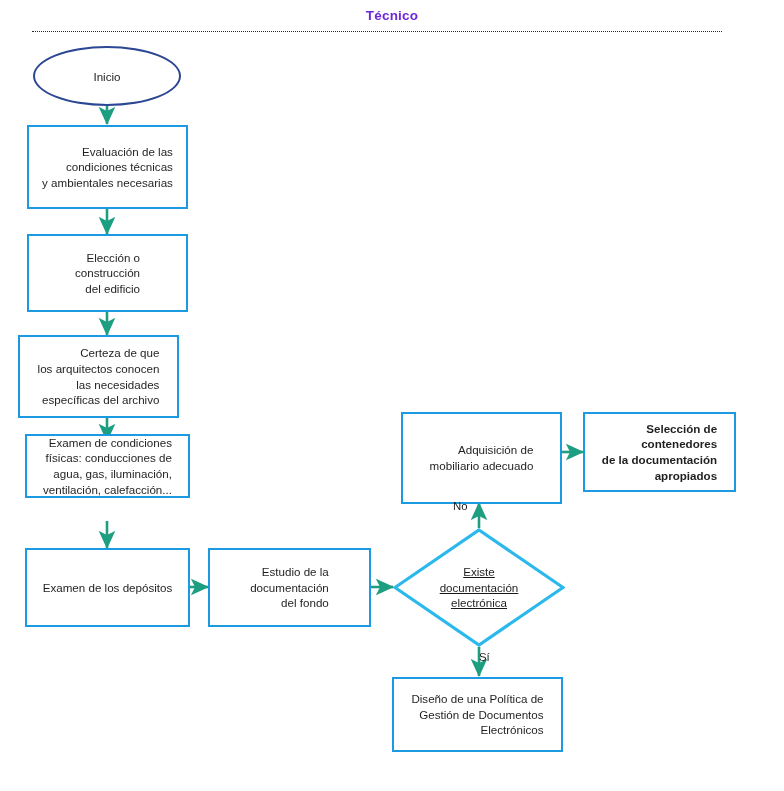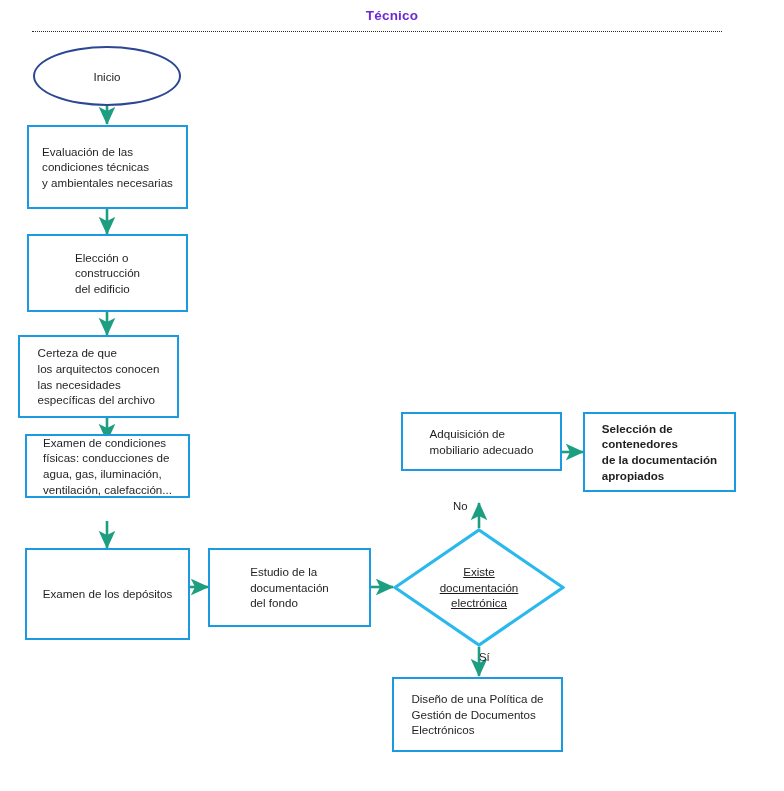--- a/index.html
+++ b/index.html
@@ -48,21 +48,21 @@
     border-top: 1.6px dotted #2b2b2b;
   }
 
   
   .node {
     position: absolute;
     box-sizing: border-box;
     display: flex;
     align-items: center;
     justify-content: center;
-    text-align: left;
+    text-align: right;
     background: #ffffff;
   }
   .proc {
     border: 2.2px solid #1b9ae2;
     font-size: 11.6px;
     line-height: 1.35;
     color: #1f1f1f;
     padding: 2px 6px;
   }
   .terminator {
@@ -144,36 +144,36 @@
   </div>
 
   <div class="node proc" style="left:18px; top:335px; width:161px; height:83px;">
     <span>Certeza de que<br>los arquitectos conocen<br>las necesidades<br>específicas del archivo</span>
   </div>
 
   <div class="node proc" style="left:25px; top:434px; width:165px; height:64px;">
     <span>Examen de condiciones<br>físicas: conducciones de<br>agua, gas, iluminación,<br>ventilación, calefacción...</span>
   </div>
 
-  <div class="node proc" style="left:25px; top:548px; width:165px; height:92px;">
+  <div class="node proc" style="left:25px; top:548px; width:165px; height:79px;">
     <span>Examen de los depósitos</span>
   </div>
 
   <div class="node proc" style="left:208px; top:548px; width:163px; height:79px;">
     <span>Estudio de la<br>documentación<br>del fondo</span>
   </div>
 
   <div class="decision-wrap" style="left:393px; top:528px; width:172px; height:119px;">
     <svg class="decision-shape" viewBox="0 0 172 119" preserveAspectRatio="none">
       <polygon points="86,2 170,59.5 86,117 2,59.5" fill="#ffffff" stroke="#2bb8ec" stroke-width="3.2"></polygon>
     </svg>
     <div class="decision-label">Existe<br>documentación<br>electrónica</div>
   </div>
 
-  <div class="node proc" style="left:401px; top:412px; width:161px; height:59px;">
+  <div class="node proc" style="left:401px; top:412px; width:161px; height:92px;">
     <span>Adquisición de<br>mobiliario adecuado</span>
   </div>
 
   <div class="node proc" style="left:583px; top:412px; width:153px; height:80px;font-weight:bold;">
     <span>Selección de<br>contenedores<br>de la documentación<br>apropiados</span>
   </div>
 
   <div class="node proc" style="left:392px; top:677px; width:171px; height:75px;">
     <span>Diseño de una Política de<br>Gestión de Documentos<br>Electrónicos</span>
   </div>

